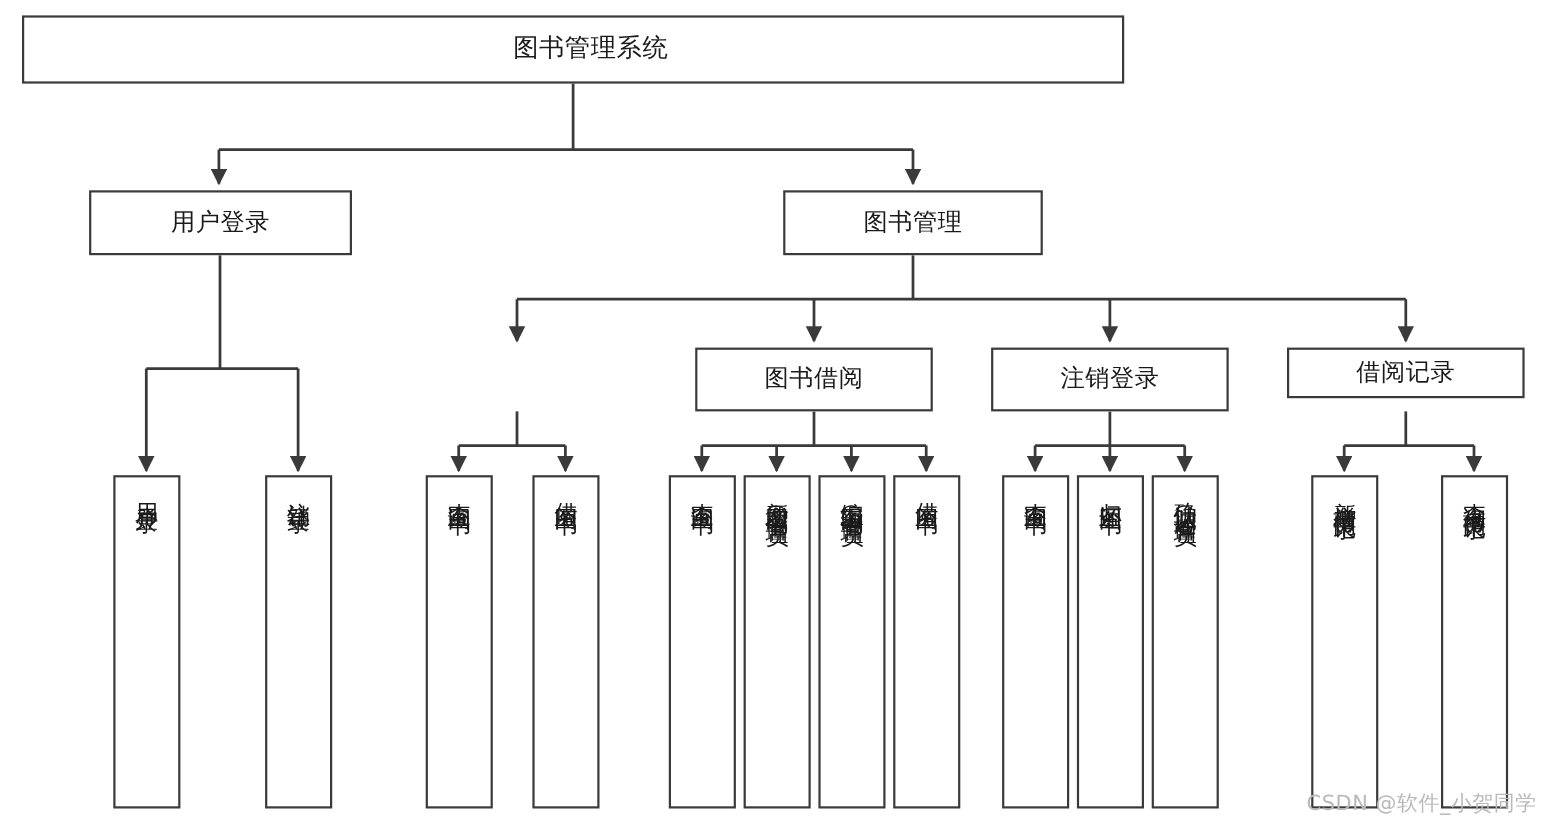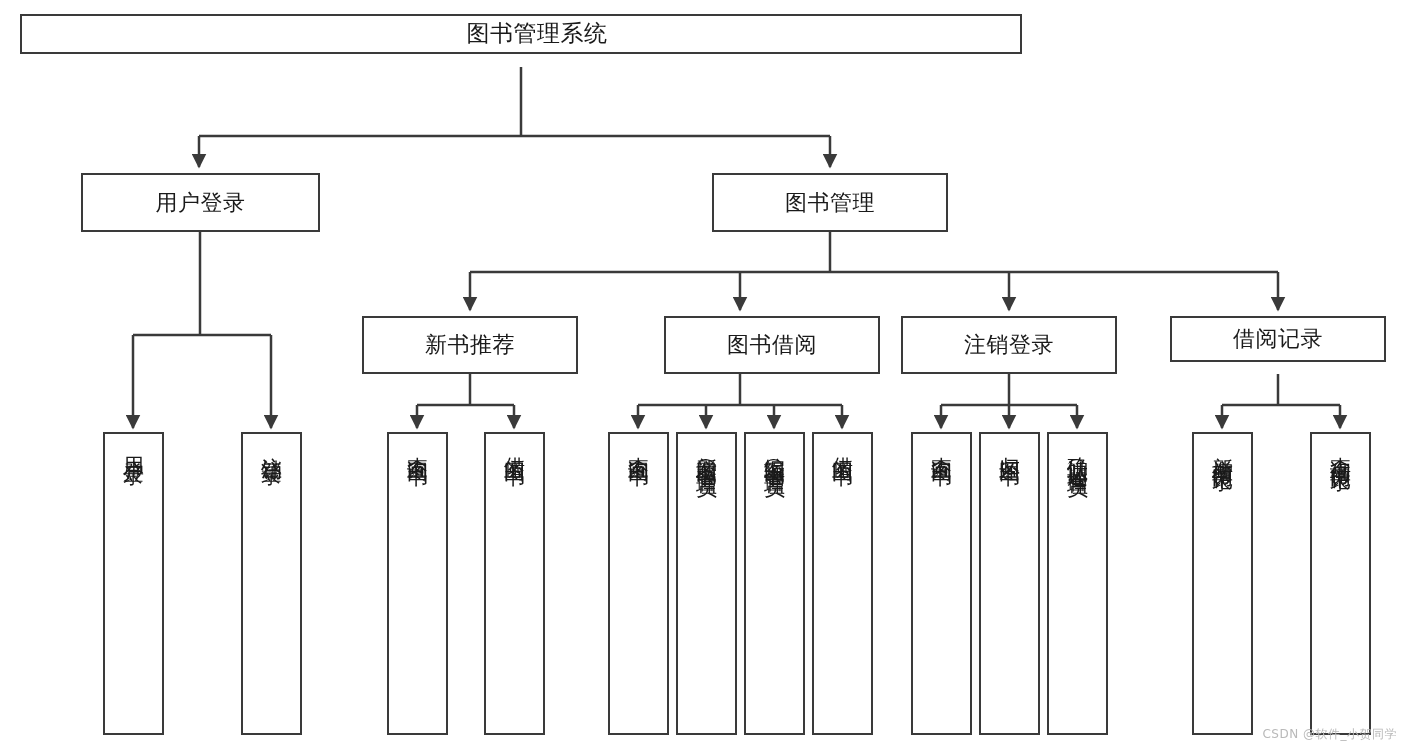--- a/index.html
+++ b/index.html
@@ -61,21 +61,21 @@
     text-orientation: upright;
     font-size: 21px;
     line-height: 1.05;
     letter-spacing: 3px;
     white-space: nowrap;
   }
   .watermark {
     position: absolute;
     right: 8px;
     bottom: 4px;
-    font-size: 12px;
+    font-size: 19px;
     color: #b9b9b9;
     letter-spacing: 0.5px;
     white-space: nowrap;
     user-select: none;
   }
 </style>
 </head>
 <body>
 
 <div id="diagram-root">
@@ -123,35 +123,32 @@
       <path d="M 1009 405 L 1009 428" marker-end="url(#arrow)"></path>
       <path d="M 1077 405 L 1077 428" marker-end="url(#arrow)"></path>
 
       <path d="M 1278 374 L 1278 405"></path>
       <path d="M 1222 405 L 1340 405"></path>
       <path d="M 1222 405 L 1222 428" marker-end="url(#arrow)"></path>
       <path d="M 1340 405 L 1340 428" marker-end="url(#arrow)"></path>
     </g>
   </svg>
 
-  <div class="node root" style="left:20px; top:14px; width:1002px; height:40px;padding-left:32px;">
+  <div class="node root" style="left:20px; top:14px; width:1002px; height:62px;padding-left:32px;">
     <span class="label">图书管理系统</span>
   </div>
 
   <div class="node mid" style="left:81px; top:173px; width:239px; height:59px;">
     <span class="label">用户登录</span>
   </div>
   <div class="node mid" style="left:712px; top:173px; width:236px; height:59px;">
     <span class="label">图书管理</span>
   </div>
 
-  <div class="node mid" style="left:362px; top:316px; width:216px; height:58px;">
-    <span class="label">新书推荐</span>
-  </div>
-  <div class="node mid" style="left:632px; top:316px; width:216px; height:58px;margin-left:32px;">
+  <div class="node mid" style="left:632px; top:316px; width:216px; height:58px;">
     <span class="label">图书借阅</span>
   </div>
   <div class="node mid" style="left:901px; top:316px; width:216px; height:58px;">
     <span class="label">注销登录</span>
   </div>
   <div class="node mid" style="left:1170px; top:316px; width:216px; height:46px;">
     <span class="label">借阅记录</span>
   </div>
 
   <div class="node leaf" style="left:103px; top:432px; width:61px; height:303px;">

